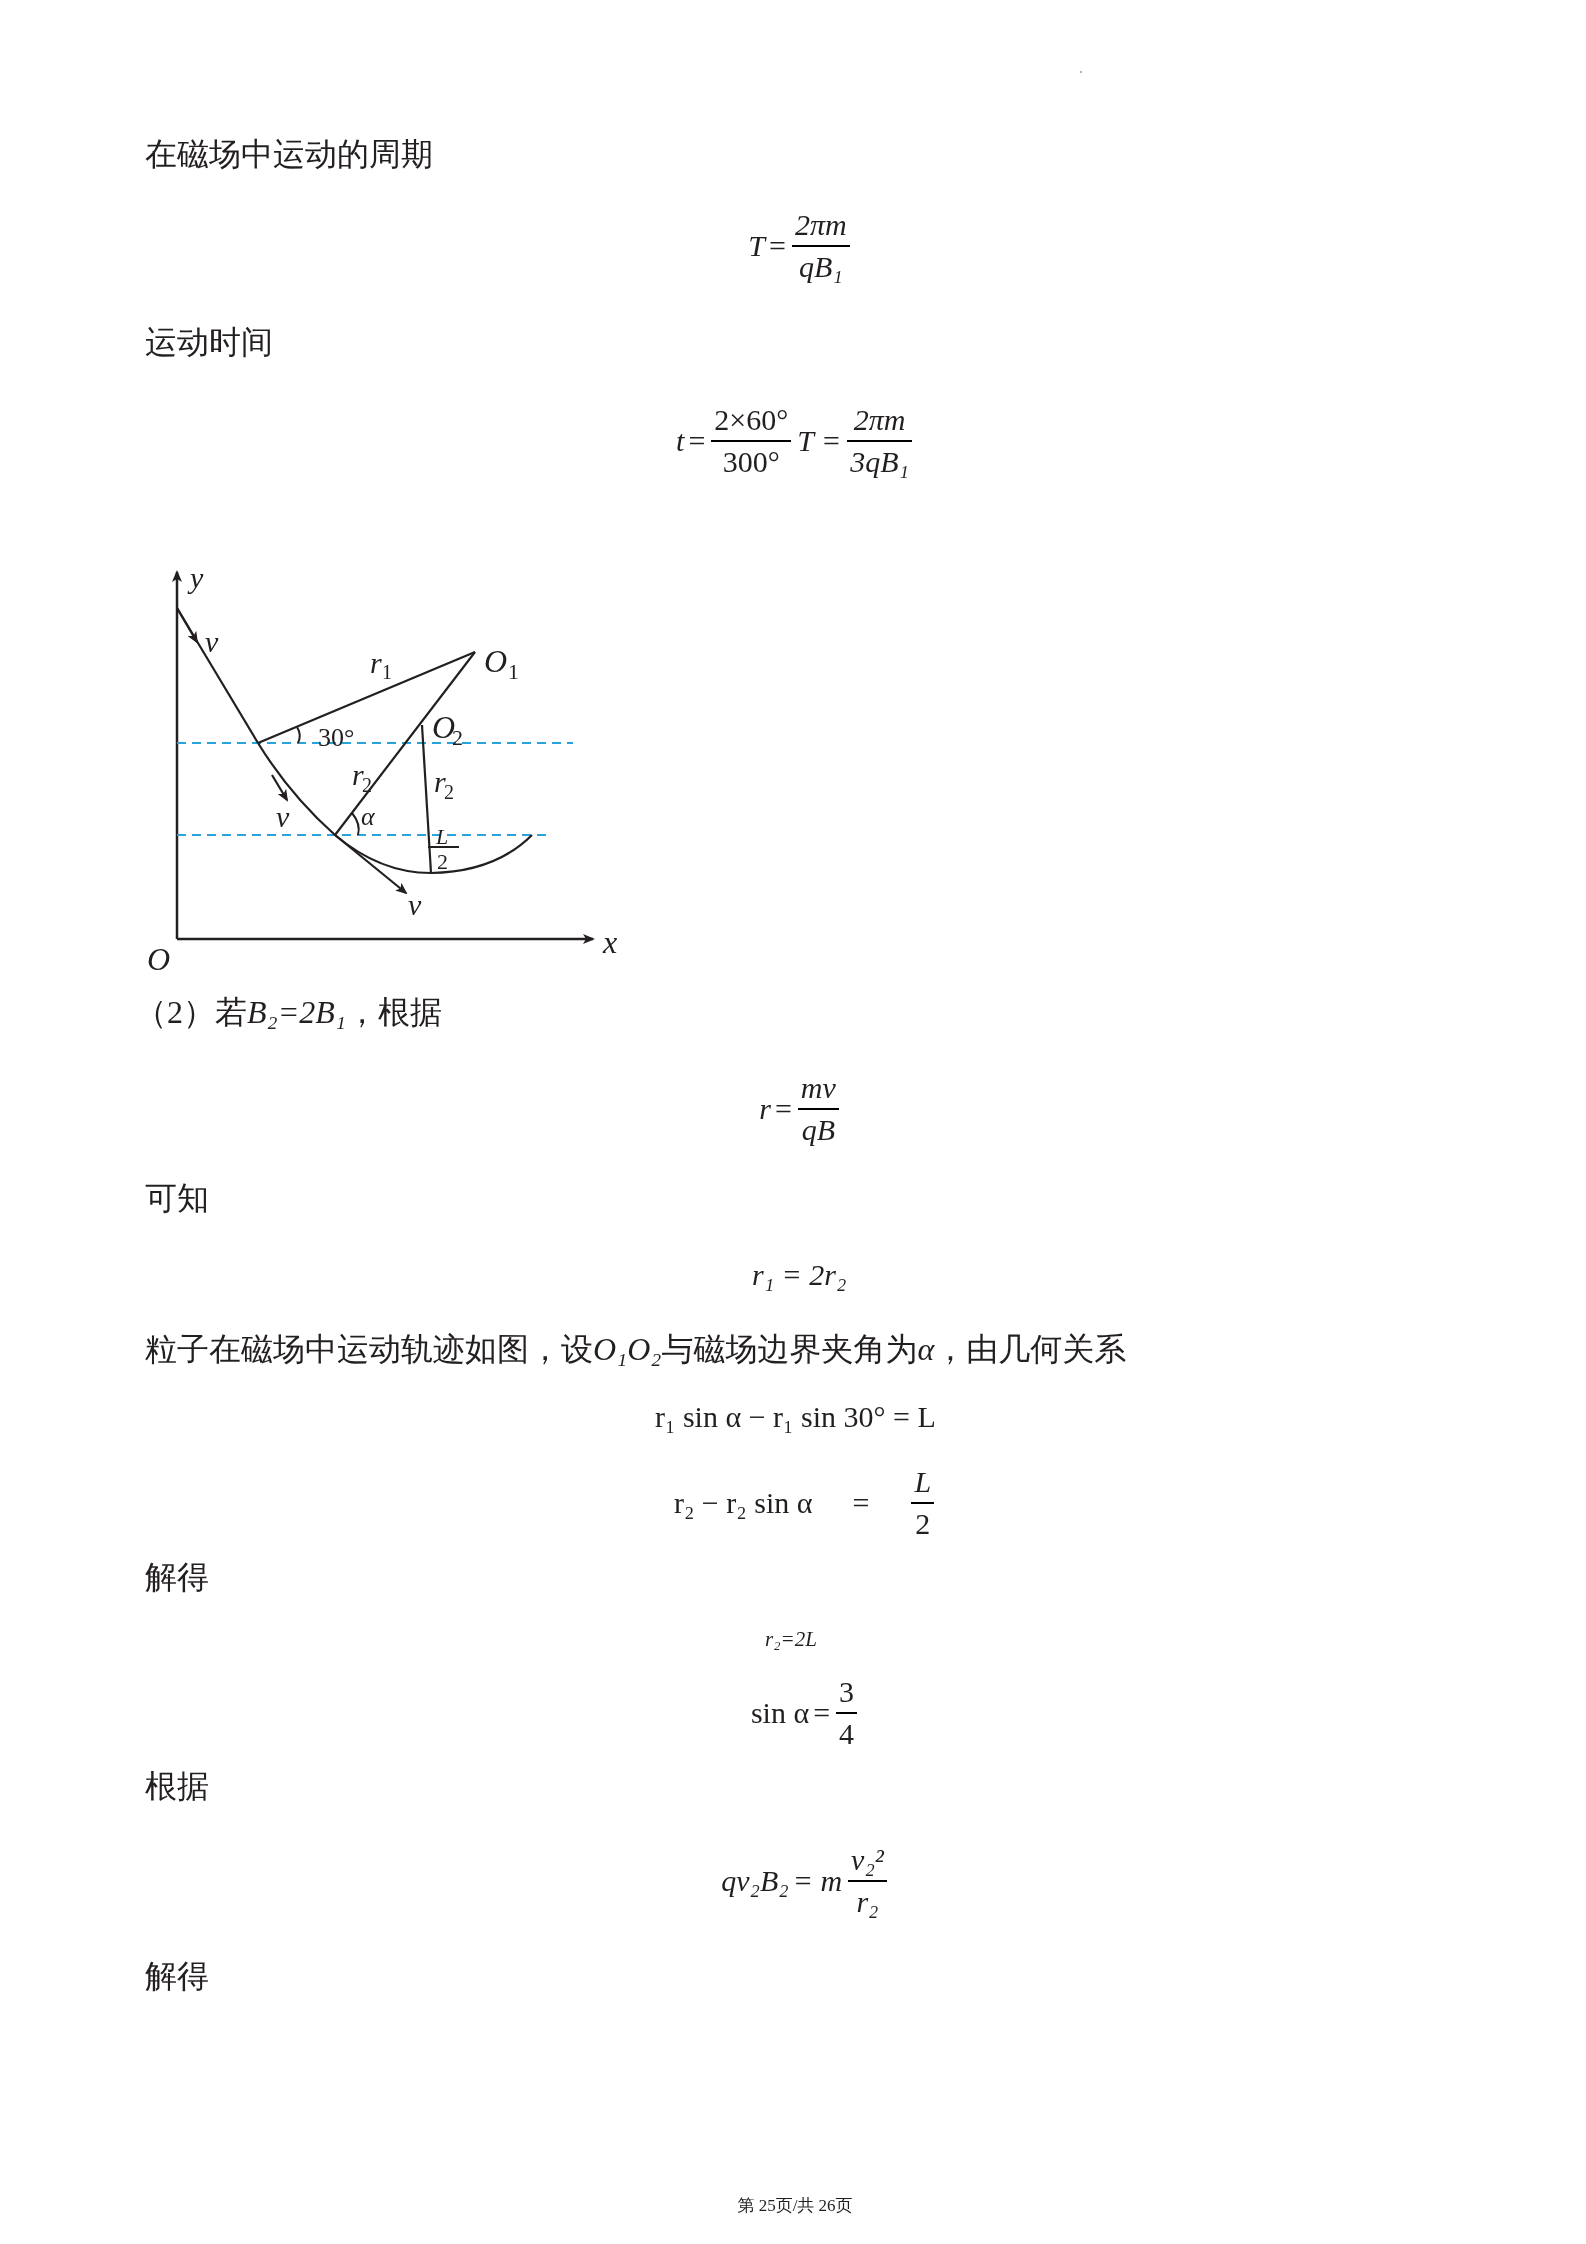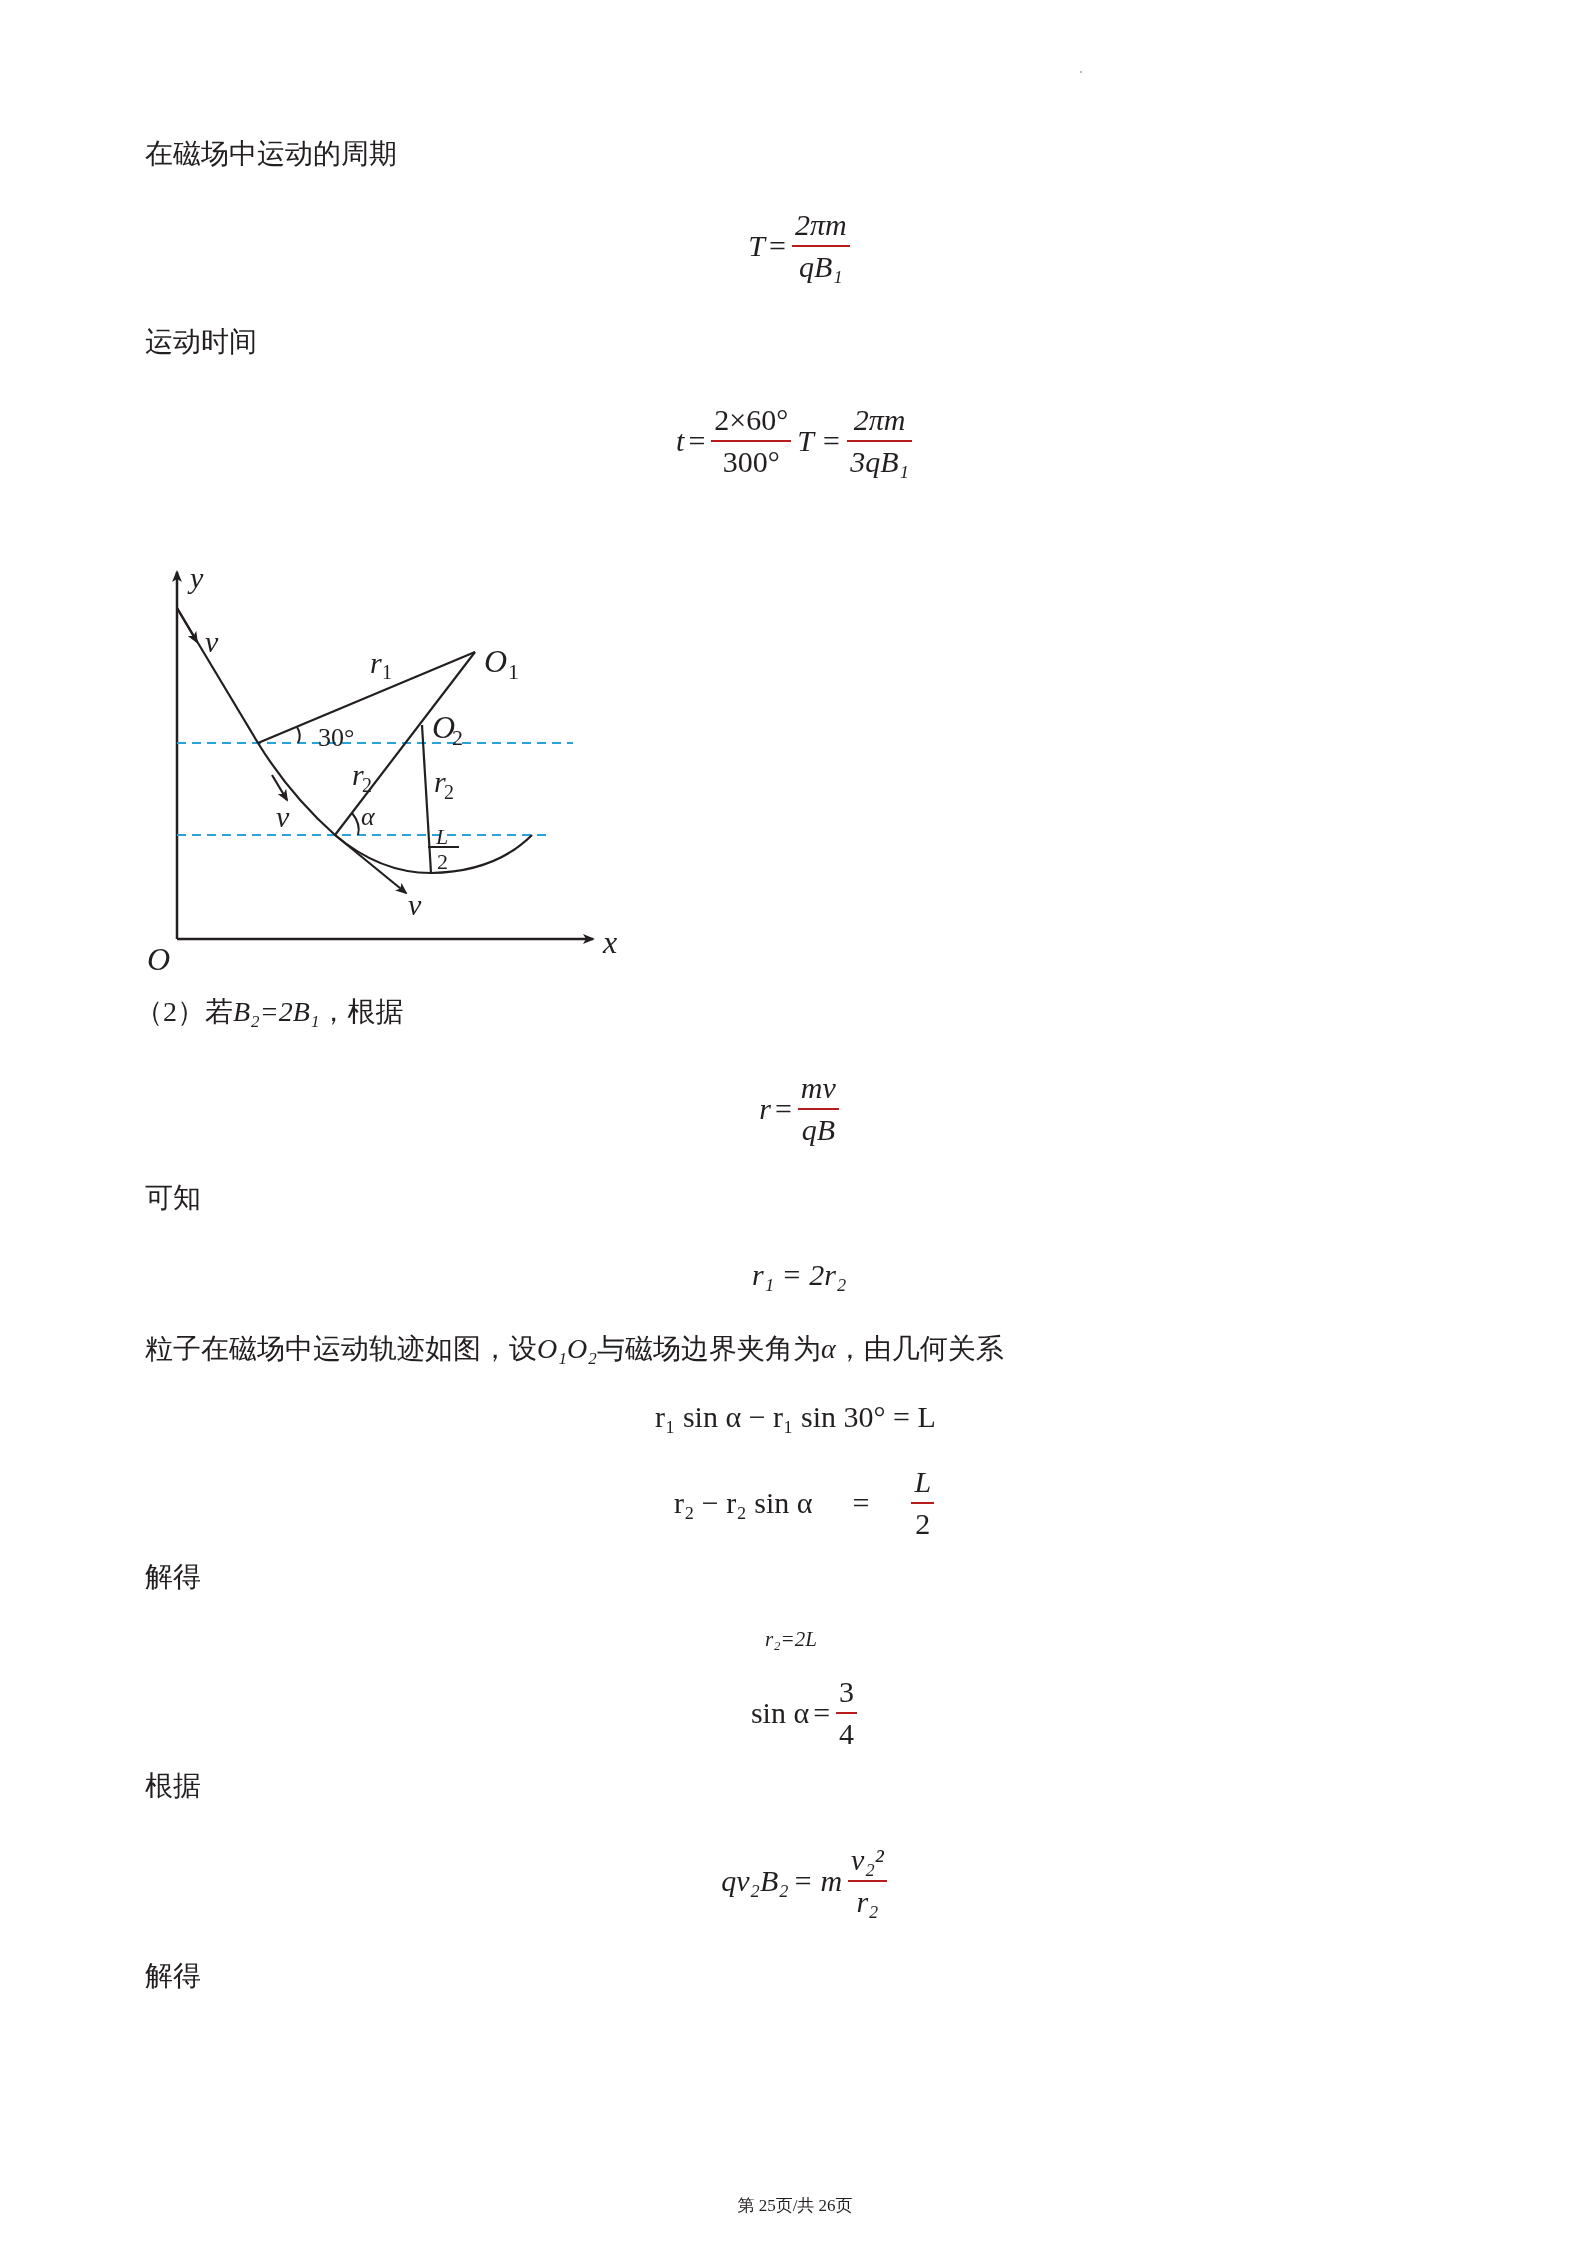--- a/index.html
+++ b/index.html
@@ -1,24 +1,24 @@
 <!DOCTYPE html>
 <html><head>
 <meta charset="utf-8">
 <style>
   html, body { margin:0; padding:0; background:#ffffff; }
   body { width:1586px; height:2244px; position:relative; overflow:hidden;
          font-family:"Liberation Serif","DejaVu Serif",serif; color:#231f20; }
   .abs { position:absolute; }
-  .txt { font-size:28px; line-height:32px; white-space:nowrap; }
+  .txt { font-size:32px; line-height:32px; white-space:nowrap; }
   .math { font-family:"Liberation Serif","DejaVu Serif",serif; font-size:30px; white-space:nowrap; }
   .it { font-style:italic; }
   .frac { display:inline-block; vertical-align:middle; text-align:center; margin:0 2px; }
   .frac > span { display:block; padding:0 3px; line-height:40px; }
-  .frac > .num { border-bottom:2px solid #b91c1c; }
+  .frac > .num { border-bottom:2px solid #000000; }
   .eq { display:flex; align-items:center; justify-content:center; gap:4px; }
   .dot { width:2px; height:2px; background:#b9b9a8; }
   svg text { font-family:"Liberation Serif","DejaVu Serif",serif; fill:#231f20; }
 </style>
 </head>
 <body>
 
 <div class="abs dot" style="left:1080px;top:71px;"></div>
 
 <div class="abs txt" style="left:145px;top:138px;">在磁场中运动的周期</div>

